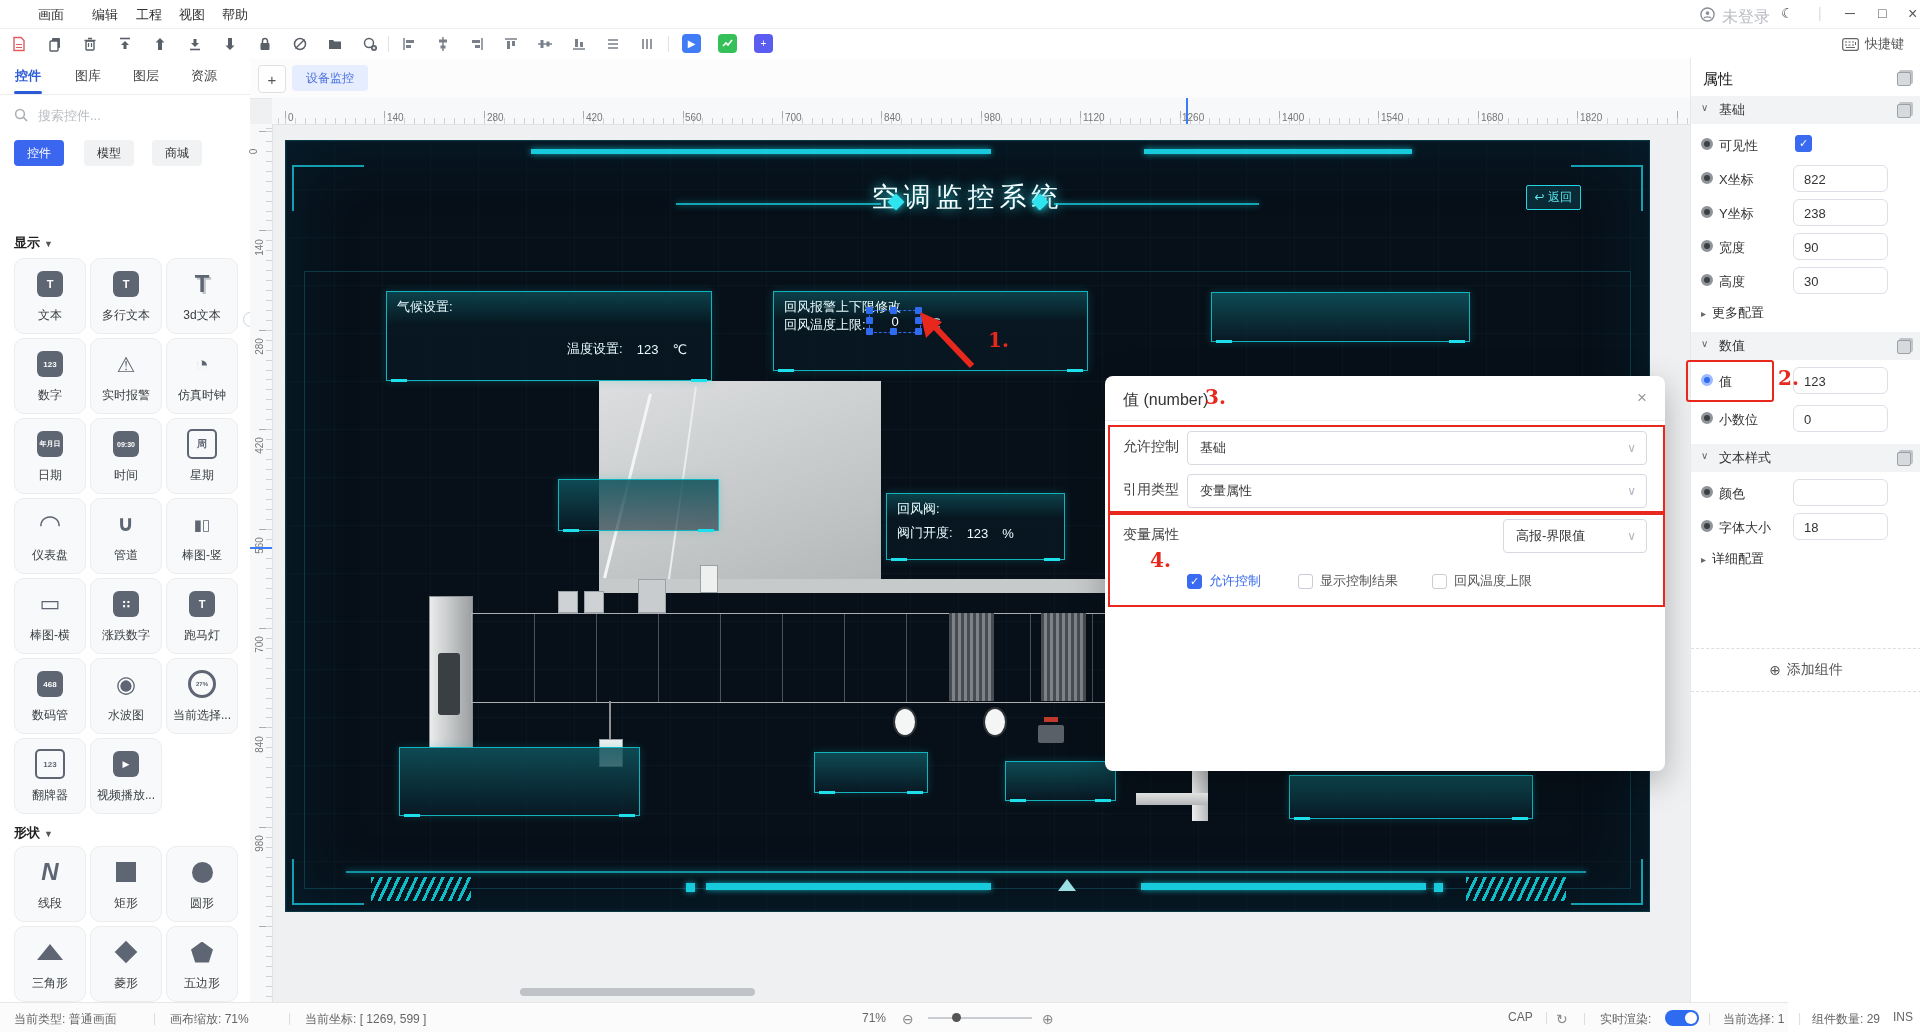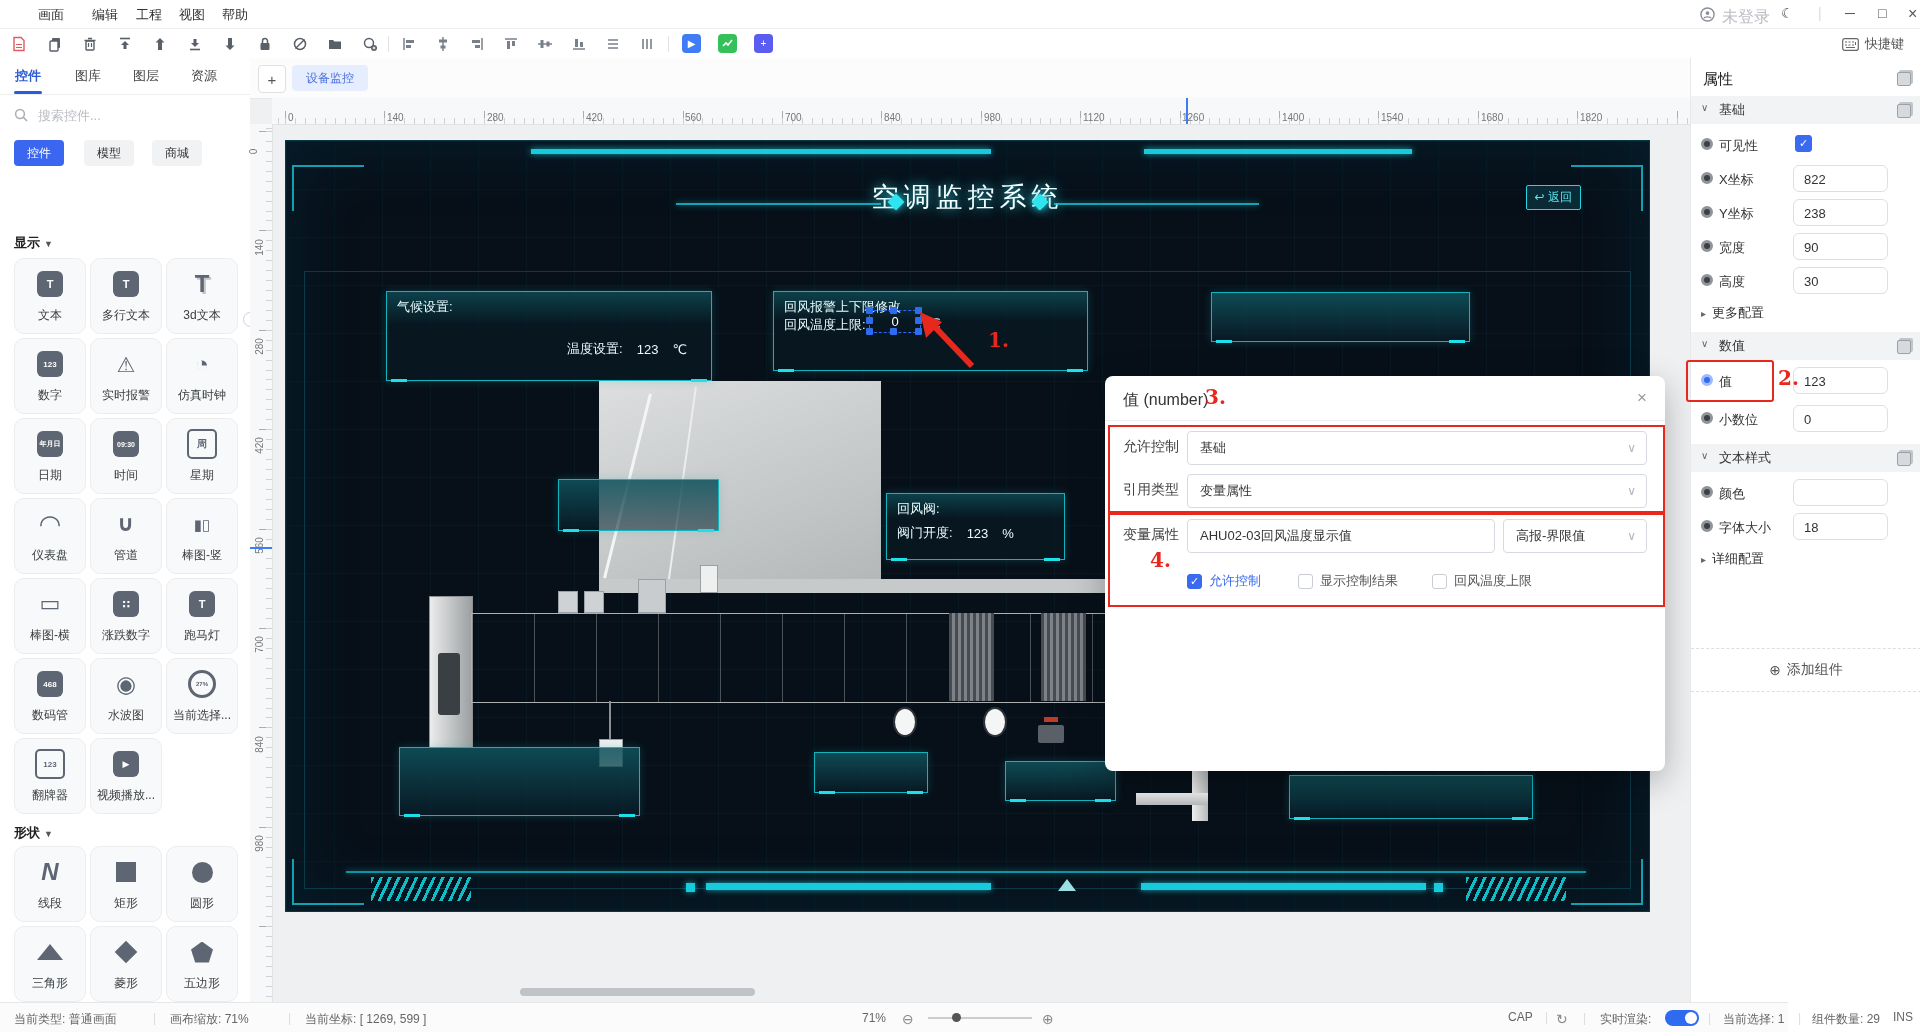--- a/index.html
+++ b/index.html
@@ -609,23 +609,20 @@
       <span class="chev">∨</span>
   </div>
 
   <span class="dlg-label" style="top:105px">引用类型</span>
   <div class="dsel" style="left:82px;top:98px;width:460px">
     <span>变量属性</span>
       <span class="chev">∨</span>
   </div>
 
   <span class="dlg-label" style="top:150px">变量属性</span>
-  <div class="dsel" style="left:82px;top:143px;width:308px">
-    <span>AHU02-03回风温度显示值</span>
-  </div>
   <div class="dsel" style="left:398px;top:143px;width:144px">
     <span>高报-界限值</span>
       <span class="chev">∨</span>
   </div>
 
   <span class="dcb" style="left:82px;top:196px;color:#3a6af0">
     <span class="cbox on">✓</span>
       <span>允许控制</span>
   </span>
   <span class="dcb" style="left:193px;top:196px">

